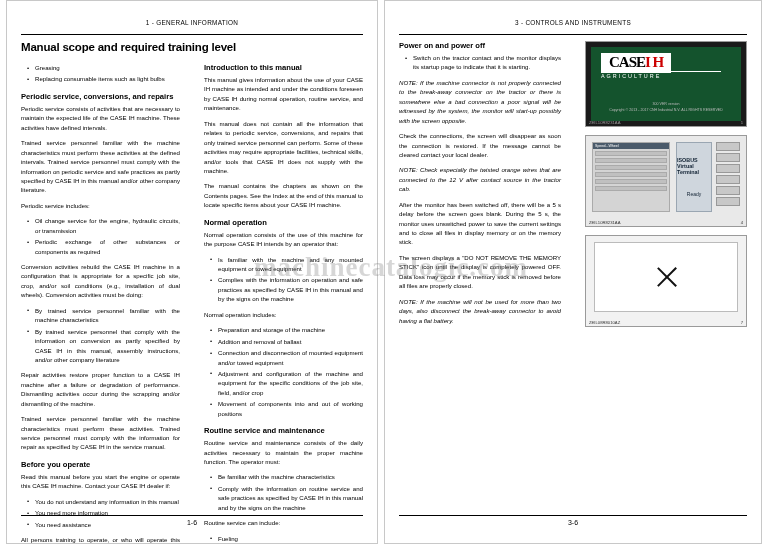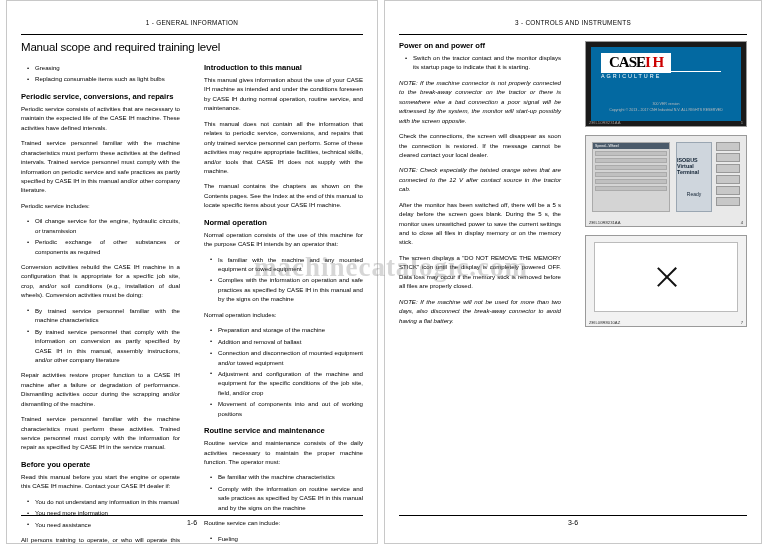--- a/index.html
+++ b/index.html
@@ -47,21 +47,21 @@
 
   .cols {
     display: flex;
     height: 100%;
     gap: 24px;
   }
   .col { width: 50%; }
 
   h1.title {
     font-size: 11.5px;
-    font-weight: normal;
+    font-weight: bold;
     margin: 0 0 10px 0;
     letter-spacing: -0.2px;
   }
   h2.sec {
     font-size: 7.6px;
     font-weight: bold;
     margin: 8px 0 3px 0;
   }
   h2.sec.first { margin-top: 0; }
   p {
@@ -109,21 +109,21 @@
     position: absolute;
     bottom: 1px; left: 3px; right: 3px;
     font-size: 4.2px;
     color: #333;
     display: flex;
     justify-content: space-between;
   }
 
   
   .f1 { height: 86px; background: #1a1a1a; padding: 5px; }
-  .f1-inner { background: #0369a1; height: 100%; position: relative; }
+  .f1-inner { background: #14532d; height: 100%; position: relative; }
   .case-logo {
     position: absolute; top: 6px; left: 10px;
     background: #fff; color: #000;
     font-weight: bold; font-size: 15px;
     padding: 1px 8px 2px 8px;
     letter-spacing: -1px;
     font-family: "Liberation Serif", serif;
   }
   .case-logo .ih { color: #cc0000; }
   .agri {

